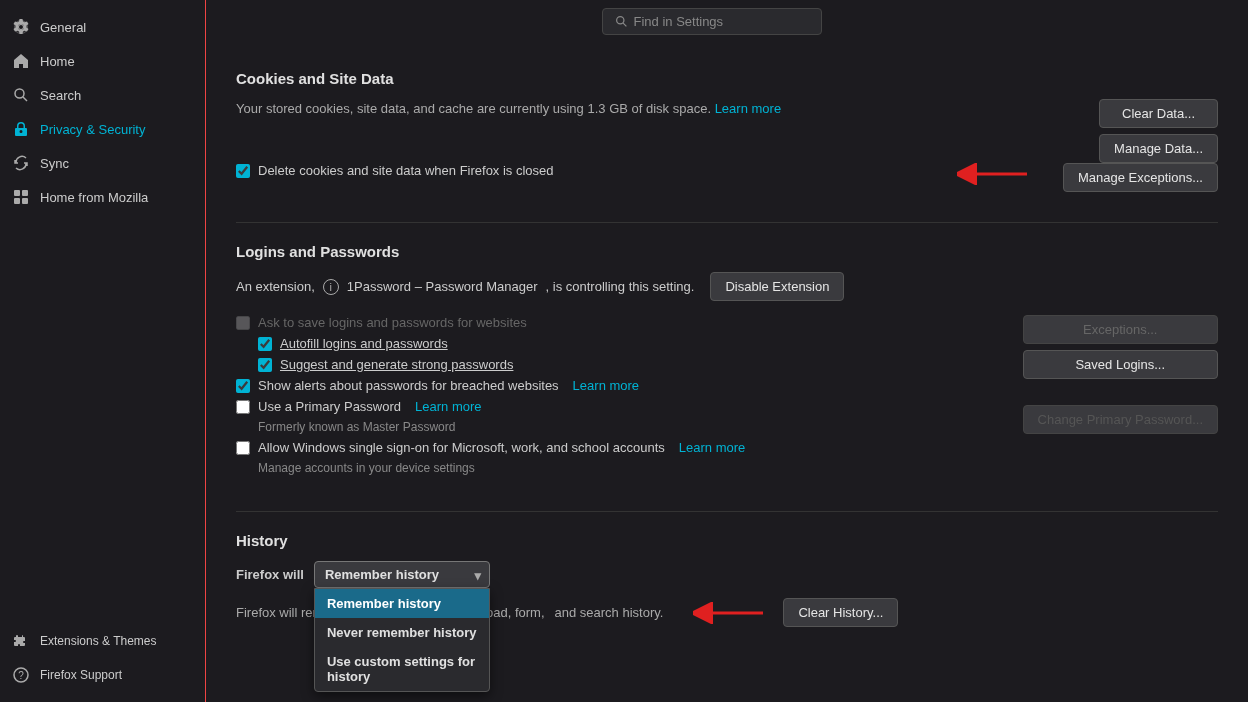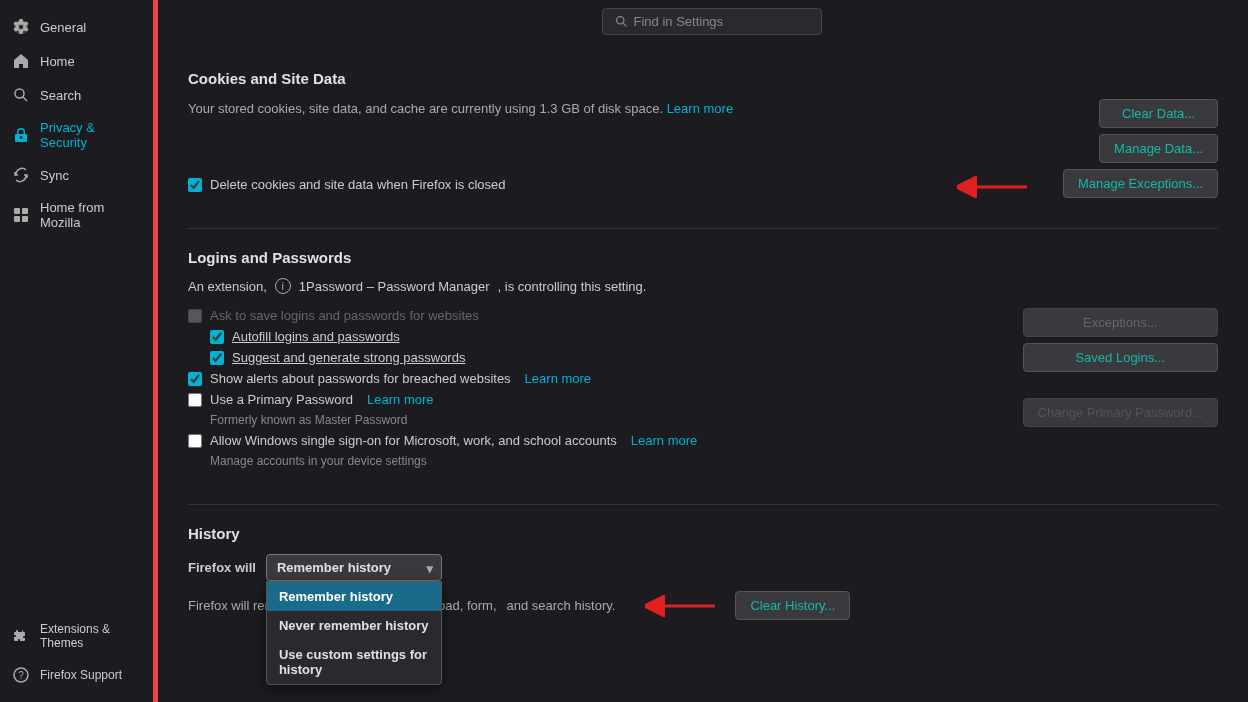--- a/index.html
+++ b/index.html
@@ -8,27 +8,27 @@
       color: #e0e0e0;
       font-family: -apple-system, BlinkMacSystemFont, 'Segoe UI', sans-serif;
       font-size: 14px;
       display: flex;
       height: 702px;
       overflow: hidden;
     }
 
     
     .sidebar {
-      width: 158px;
+      width: 206px;
       background: #1c1b1f;
       padding-top: 10px;
       flex-shrink: 0;
       display: flex;
       flex-direction: column;
-      border-right: 5px solid #ef4444;
+      border-right: 1px solid #ef4444;
     }
 
     .sidebar-item {
       display: flex;
       align-items: center;
       gap: 10px;
       padding: 8px 12px;
       cursor: pointer;
       border-radius: 4px;
       color: #ccc;
@@ -102,21 +102,21 @@
     .link {
       color: #00b3d4;
       text-decoration: none;
       cursor: pointer;
     }
 
     .btn {
       background: #3a3a3e;
       border: 1px solid #555;
       border-radius: 4px;
-      color: #14b8a6;
+      color: #e5e5e5;
       padding: 6px 14px;
       font-size: 13px;
       cursor: pointer;
       white-space: nowrap;
     }
     .btn:disabled { color: #666; cursor: default; }
 
     .btn-row {
       display: flex;
       flex-direction: column;
@@ -362,21 +362,21 @@
             <span>Your stored cookies, site data, and cache are currently using 1.3 GB of disk space.</span>
             <a class="link">Learn more</a>
           </p>
         </div>
         <div class="btn-row">
           <button class="btn">Clear Data...</button>
           <button class="btn">Manage Data...</button>
         </div>
       </div>
 
-      <div style="display:flex; align-items:flex-end; gap:26px; margin-top:6px;">
+      <div style="display:flex; align-items:flex-start; gap:26px; ">
         <div class="checkbox-row" style="flex:1">
           <input type="checkbox" checked="" style="">
           <label>Delete cookies and site data when Firefox is closed</label>
         </div>
 
         <div style="display:flex; align-items:center;">
           <svg width="80" height="22" viewBox="0 0 80 22">
             <defs>
                 <marker id="arr1" markerWidth="8" markerHeight="8" refX="4" refY="4" orient="auto">
                   <path d="M0,0 L0,8 L8,4 z" fill="#e02020"></path>
@@ -392,20 +392,21 @@
     <hr class="divider">
 
     <div class="section">
       <div class="section-title">Logins and Passwords</div>
 
       <div class="extension-notice">
         <span>An extension,</span>
         <span class="info-icon">i</span>
         <span>1Password – Password Manager</span>
         <span>, is controlling this setting.</span>
+        <button class="btn" style="margin-left:8px;">Disable Extension</button>
       </div>
 
       <div class="logins-grid">
         <div class="logins-left">
           <div class="checkbox-row disabled">
             <input type="checkbox" disabled="" style="">
             <label>Ask to save logins and passwords for websites</label>
           </div>
           <div class="checkbox-row indent">
             <input type="checkbox" checked="" style="">

